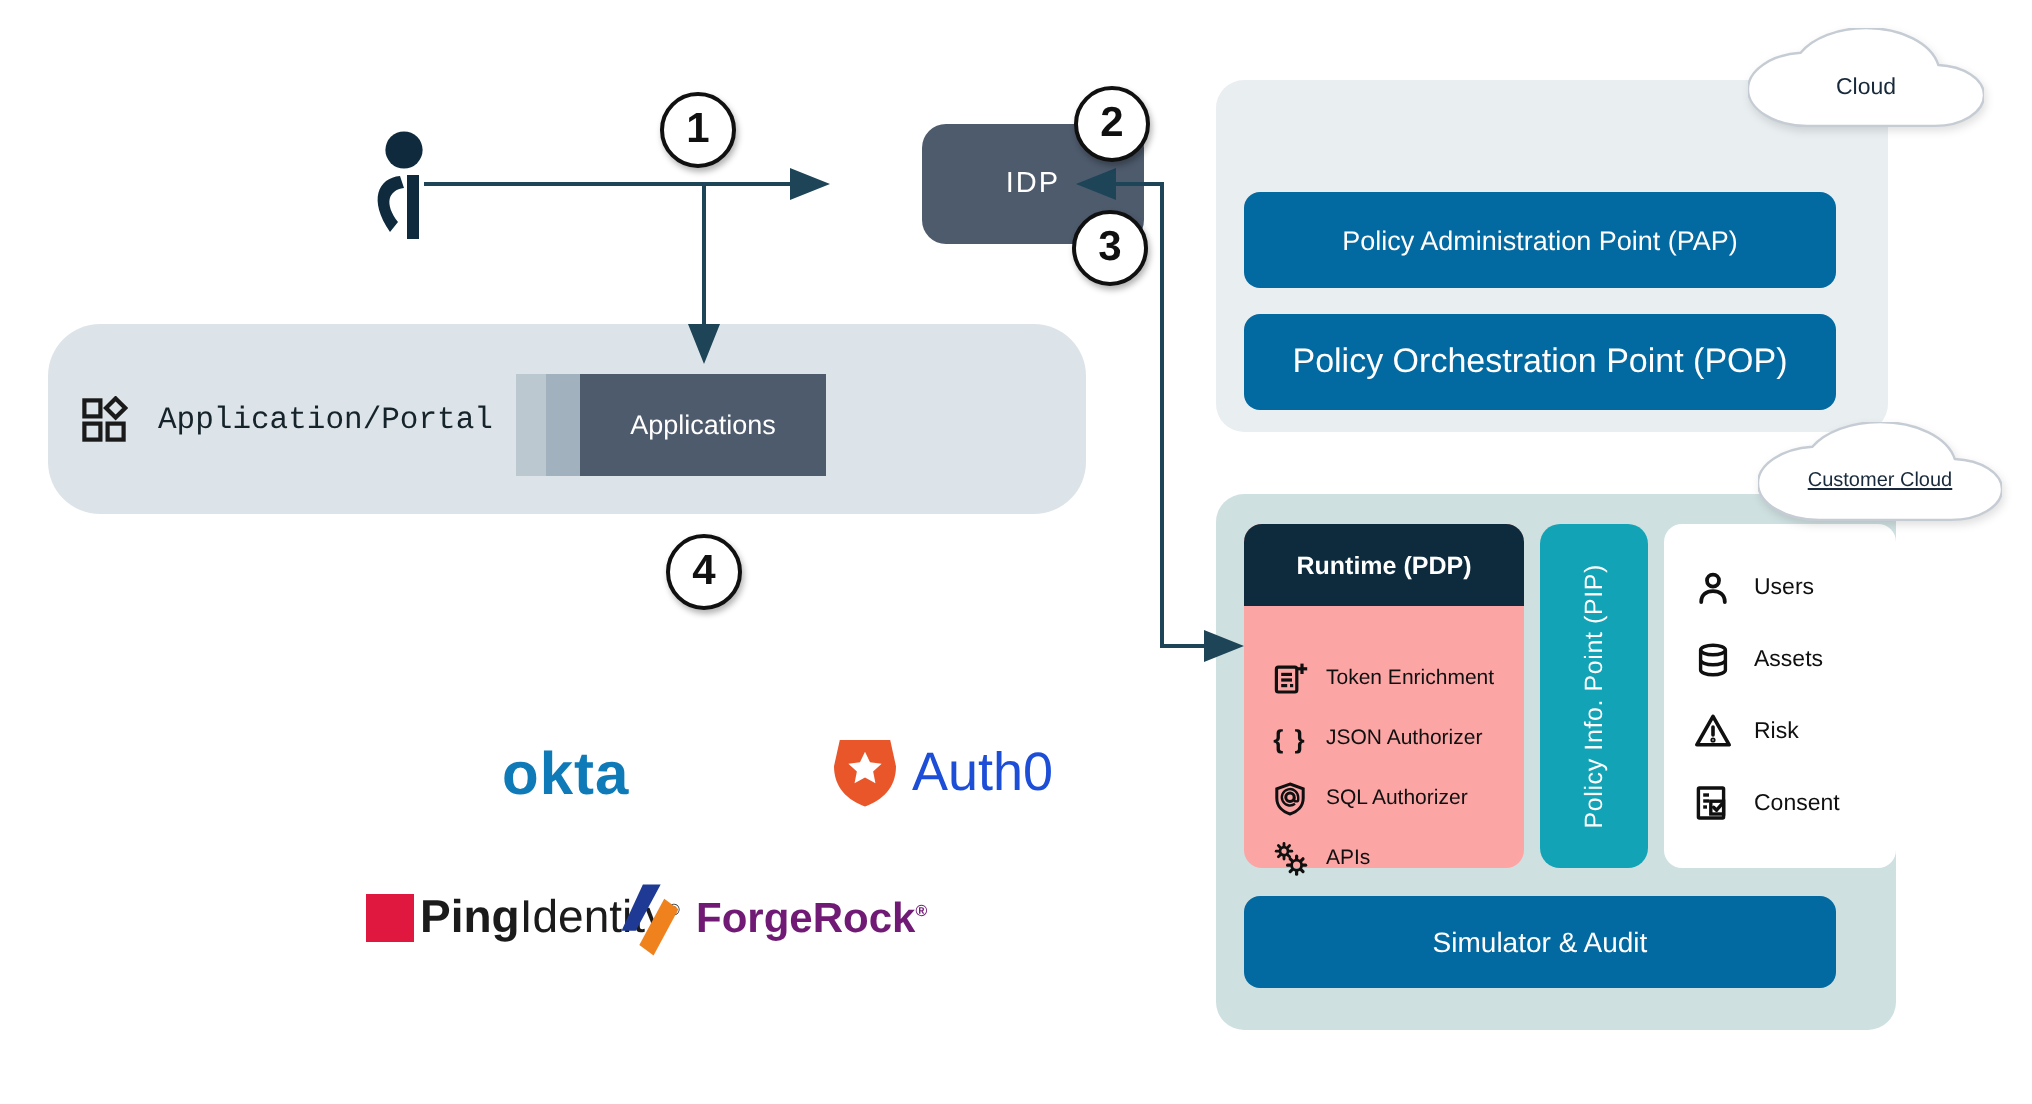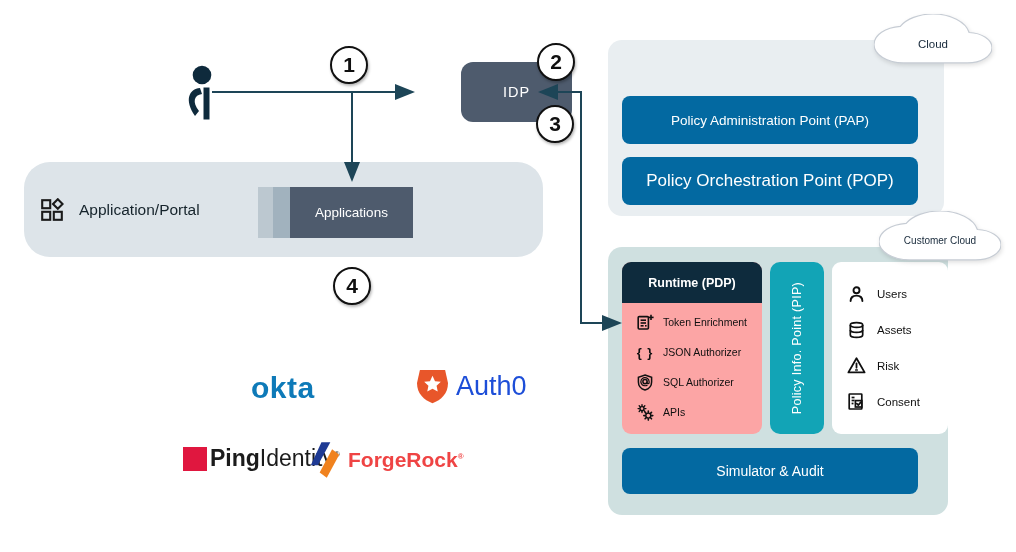--- a/index.html
+++ b/index.html
@@ -5,21 +5,21 @@
   * { margin:0; padding:0; box-sizing:border-box; }
   html,body { background:#fff; }
   body { font-family:"Liberation Sans", sans-serif; }
   #canvas { position:relative; width:1016px; height:552px; background:#fff; overflow:hidden; }
 
   .abs { position:absolute; }
 
   
   .cloud-panel { left:608px; top:40px; width:336px; height:176px; background:#e9eef1; border-radius:14px; z-index:1; }
   .customer-panel { left:608px; top:247px; width:340px; height:268px; background:#cfe0e0; border-radius:14px; z-index:1; }
-  .app-panel { left:24px; top:162px; width:519px; height:95px; background:#dde4e9; border-radius:26px; z-index:1; display:flex; align-items:center; }
+  .app-panel { left:24px; top:162px; width:519px; height:95px; background:#dde4e9; border-radius:26px; z-index:1; display:flex; align-items:center;font-family:Liberation Mono, monospace; }
 
   
   .navy-box { background:#0369a1; border-radius:8px; color:#fff; display:flex; align-items:center; justify-content:center; z-index:2; }
   .pap { left:622px; top:96px; width:296px; height:48px; font-size:13.5px; }
   .pop { left:622px; top:157px; width:296px; height:48px; font-size:17px; }
   .simulator { left:622px; top:448px; width:296px; height:46px; font-size:14px; }
 
   
   .idp-box { left:421px; top:62px; width:111px; height:60px; background:#4e5b6d; border-radius:12px; color:#fff;
              display:flex; align-items:center; justify-content:center; font-size:14.5px; letter-spacing:1px; z-index:3;margin-left:40px; }
@@ -40,27 +40,27 @@
   .step3 { left:536px; top:105px; }
   .step4 { left:333px; top:267px; }
 
   
   .cloud-wrap { z-index:4; }
   .cloud-wrap svg { display:block; filter:drop-shadow(1px 2px 2px rgba(0,0,0,.12)); }
   .cloud-label { position:absolute; left:0; right:0; text-align:center; color:#17293a; }
   .cloud1 { left:874px; top:14px; width:118px; height:52px; }
   .cloud1 .cloud-label { top:24px; font-size:11.5px; }
   .cloud2 { left:879px; top:211px; width:122px; height:52px; }
-  .cloud2 .cloud-label { top:24px; font-size:10px; }
+  .cloud2 .cloud-label { top:24px; font-size:10px;text-decoration:underline; }
 
   
   .runtime-card { left:622px; top:262px; width:140px; height:172px; background:#fca5a5; border-radius:9px; z-index:2; }
   .runtime-header { height:41px; background:#0e2b3d; border-radius:9px 9px 0 0; color:#fff; display:flex; align-items:center;
                     justify-content:center; font-size:12.5px; font-weight:bold; }
-  .runtime-items { padding:4px 6px 4px 14px; display:flex; flex-direction:column; }
+  .runtime-items { padding:21px 6px 4px 14px; display:flex; flex-direction:column; }
   .runtime-item { display:flex; align-items:center; gap:9px; height:30px; }
   .runtime-item .ic { width:18px; display:flex; justify-content:center; }
   .runtime-item .lbl { font-size:10.5px; color:#101010; font-weight:500; }
   .brace-ic { font-size:13px; font-weight:bold; color:#101010; letter-spacing:1px; }
 
   
   .pip-bar { left:770px; top:262px; width:54px; height:172px; background:#12a4b6; border-radius:10px; z-index:2;
              display:flex; align-items:center; justify-content:center; }
   .pip-text { writing-mode:vertical-rl; transform:rotate(180deg); color:#fff; font-size:12.5px; letter-spacing:.3px; white-space:nowrap; }
 
@@ -81,21 +81,21 @@
   .okta { left:251px; top:371px; }
   .okta-text { font-size:30px; font-weight:bold; color:#0e7ab8; letter-spacing:.5px; }
   .auth0 { left:417px; top:368px; gap:8px; }
   .auth0-text { font-size:27px; font-weight:400; color:#1d4ed8; }
   .ping { left:139px; top:445px; gap:3px;margin-left:44px; }
   .ping-square { width:24px; height:24px; background:#e0173f; }
   .ping-text { font-size:23px; color:#1b1b1b; }
   .ping-text b { font-weight:800; }
   .reg-mark { font-size:8px; vertical-align:super; }
   .forgerock { left:309px; top:442px; gap:7px; }
-  .fr-text { font-size:21px; font-weight:800; color:#ef4444; }
+  .fr-text { font-size:21px; font-weight:800; color:#701a75; }
 
   svg.ic-svg { display:block; }
 </style>
 </head>
 <body>
 
 <div id="canvas">
 
   <div class="abs cloud-panel"></div>
   <div class="abs customer-panel"></div>

